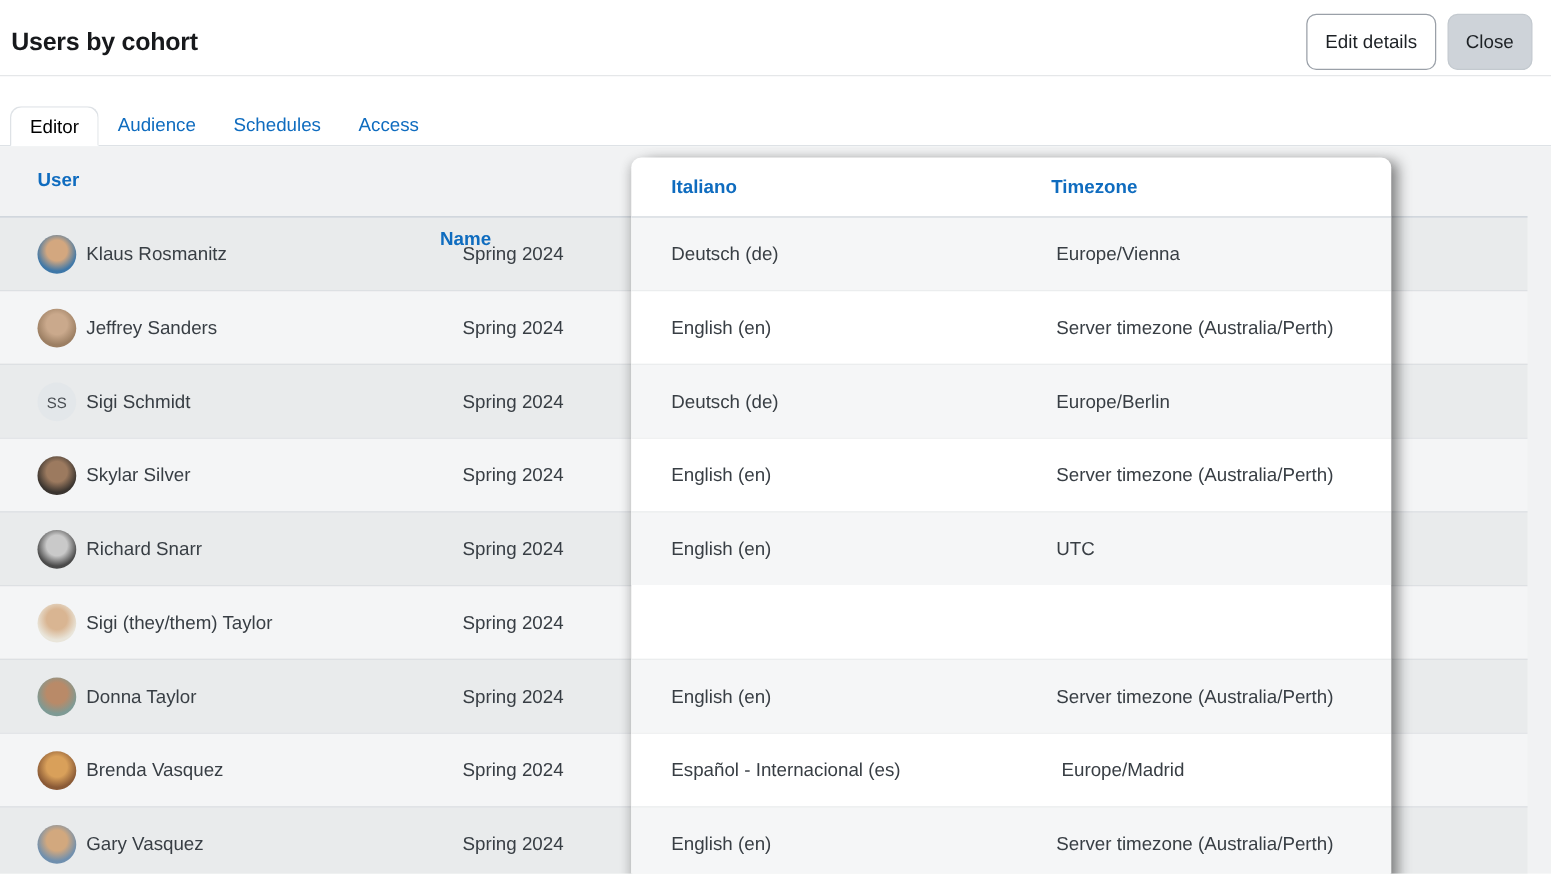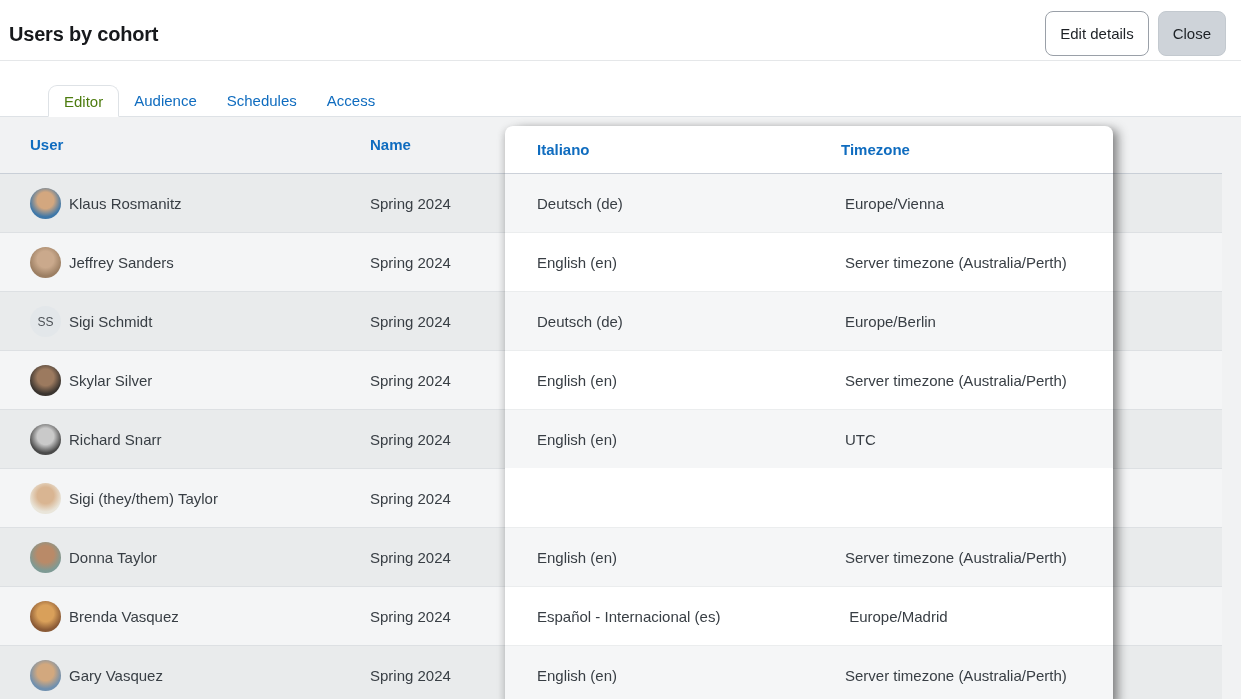--- a/index.html
+++ b/index.html
@@ -28,34 +28,34 @@
     position:absolute;top:85px;left:0;right:0;height:32px;
     display:flex;align-items:stretch;padding-left:8px;box-sizing:border-box;
     border-bottom:1px solid #dee2e6;
   }
   .tab{
     display:flex;align-items:center;padding:0 15px;font-size:15px;
     color:#0f6cbf;cursor:pointer;white-space:nowrap;
   }
   .tab.active{
     background:#ffffff;border:1px solid #dee2e6;border-bottom-color:#ffffff;
-    border-radius:9px 9px 0 0;color:#4d7c0f;margin-bottom:-1px;position:relative;z-index:1;margin-left:40px;
+    border-radius:9px 9px 0 0;color:#000000;margin-bottom:-1px;position:relative;z-index:1;
   }
 
   
   .table-area{
     position:absolute;top:117px;left:0;right:0;bottom:0;
     background:#f1f2f3;overflow:hidden;
   }
   .col-head{
     position:absolute;top:0;height:55px;display:flex;align-items:center;
     font-weight:700;font-size:15px;color:#0f6cbf;z-index:3;cursor:pointer;
   }
   .head-user{left:30px;}
-  .head-name{left:370px;}
+  .head-name{left:352px;margin-top:47px;}
 
   .trow{
     position:absolute;left:0;right:19px;height:59px;box-sizing:border-box;
     border-top:1px solid #dde0e3;
   }
   .trow.odd{background:#e9ebec;}
   .trow.even{background:#f4f5f6;}
   .trow.first{border-top-color:#c9cfd7;}
 
   .avatar{

